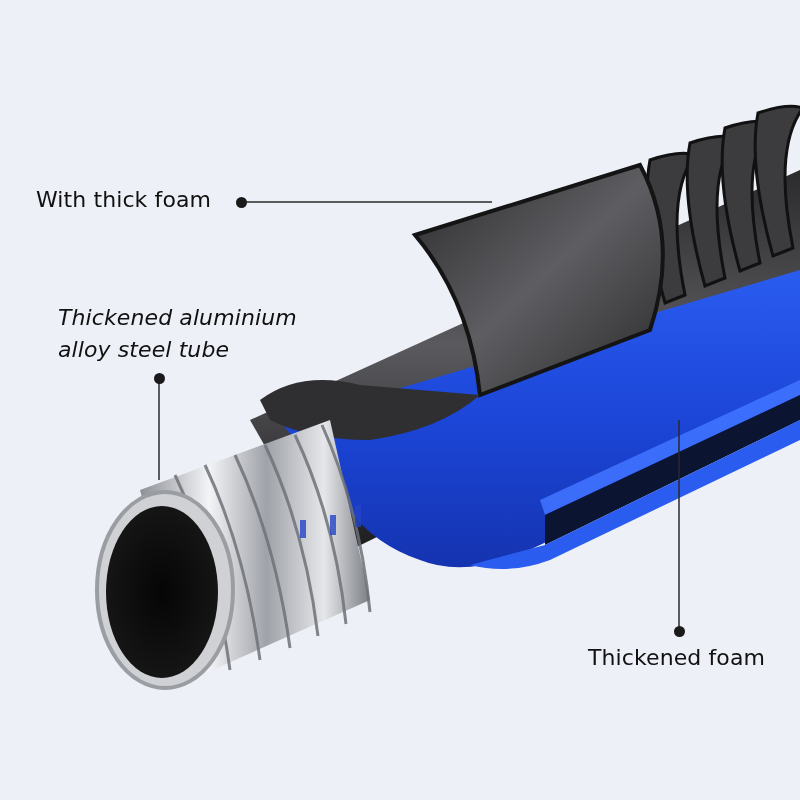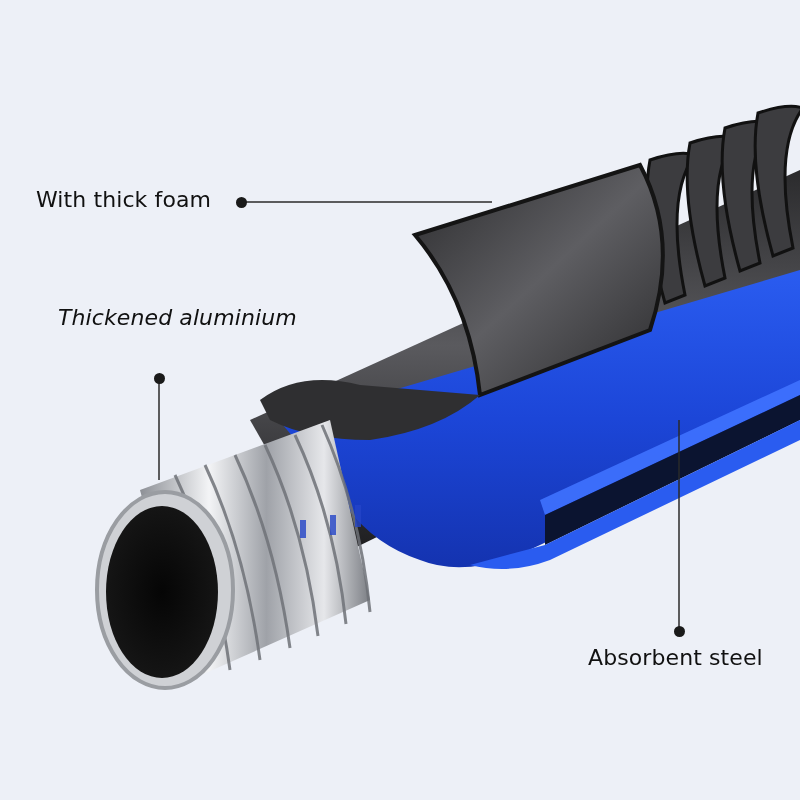--- a/index.html
+++ b/index.html
@@ -96,16 +96,17 @@
     <line x1="679" y1="420" x2="679" y2="632" stroke="#2a2a2a" stroke-width="1.5"></line>
   </svg>
 
   <span class="dot" style="left:236px; top:197px;"></span>
   <span class="dot" style="left:154px; top:373px;"></span>
   <span class="dot" style="left:674px; top:626px;"></span>
 
   <div class="label label-thick-foam">With thick foam</div>
   <div class="label label-tube">
     <div>Thickened aluminium</div>
+    <div>alloy steel tube</div>
   </div>
-  <div class="label label-absorbent">Absorbent steel</div>
+  <div class="label label-absorbent">Thickened foam</div>
 
 </div>
 
 </body></html>

